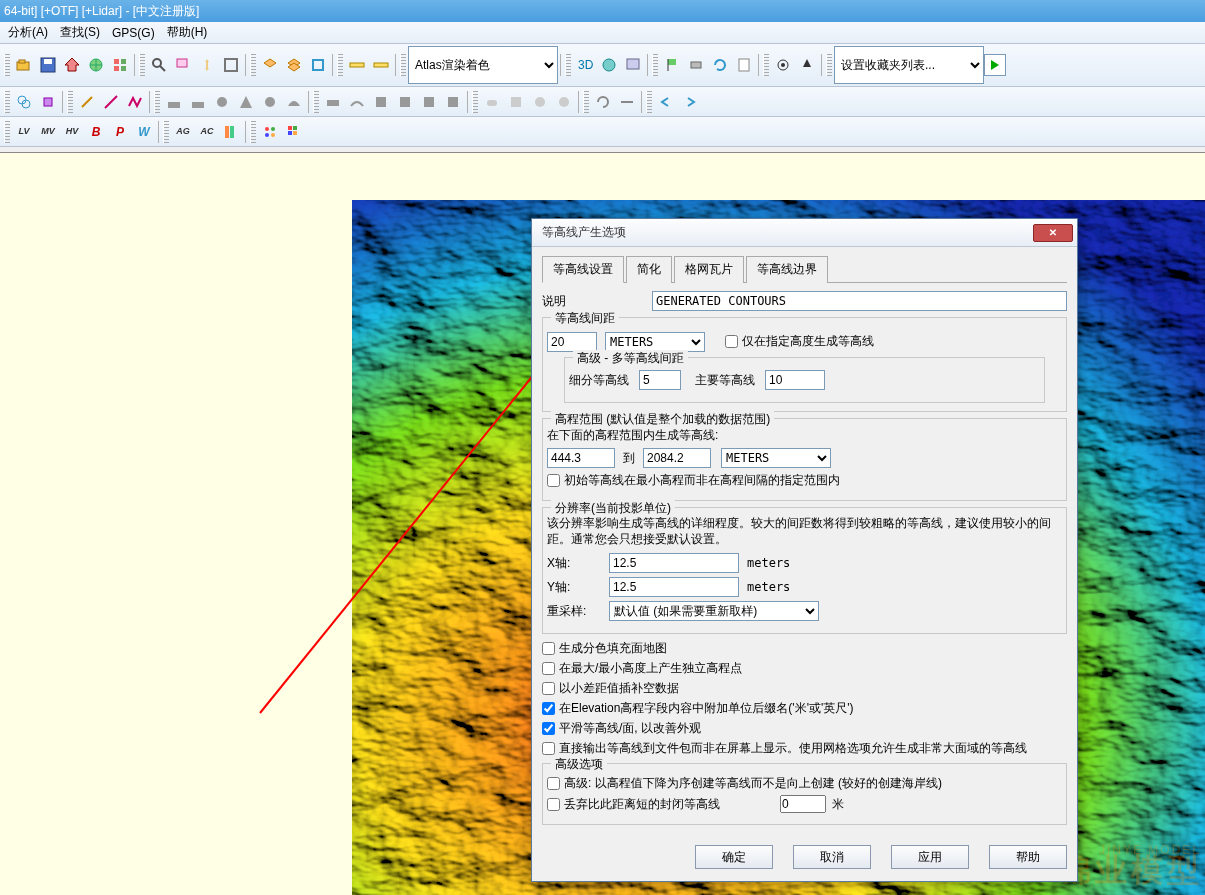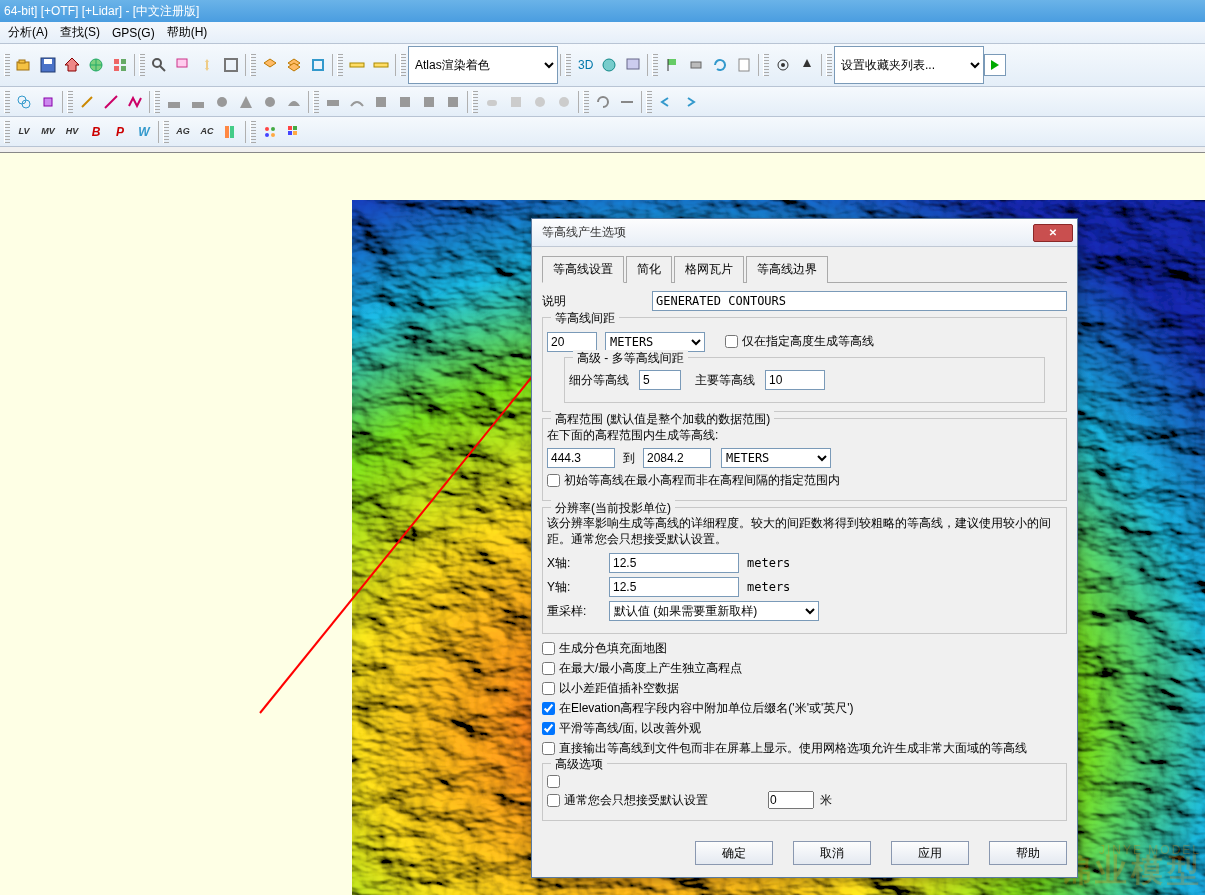--- a/index.html
+++ b/index.html
@@ -534,24 +534,25 @@
       </label>
     <label class="checkbox-row">
         <input type="checkbox" style="">
         <span>直接输出等高线到文件包而非在屏幕上显示。使用网格选项允许生成非常大面域的等高线</span>
       </label>
 
     <div class="groupbox">
       <div class="legend">高级选项</div>
       <label class="checkbox-row">
           <input type="checkbox" style="">
+          <span>高级: 以高程值下降为序创建等高线而不是向上创建 (较好的创建海岸线)</span>
         </label>
       <label class="checkbox-row">
         <input type="checkbox" style="">
-        <span>通常您会只想接受默认设置</span>
+        <span>丢弃比此距离短的封闭等高线</span>
         <input type="text" style="width: 46px; margin: 0px 6px 0px 60px;" value="0">
         <span>米</span>
       </label>
     </div>
   </div>
   <div class="dialog-buttons">
     <button>确定</button>
     <button>取消</button>
     <button>应用</button>
     <button>帮助</button>

